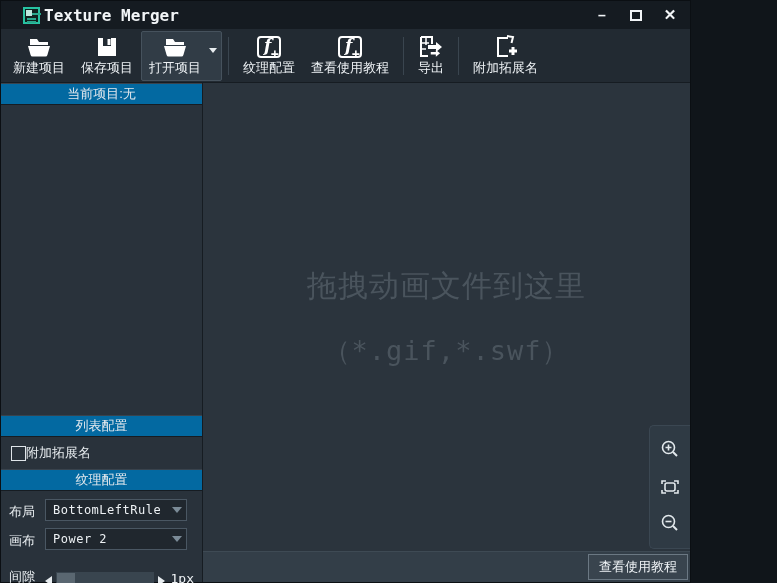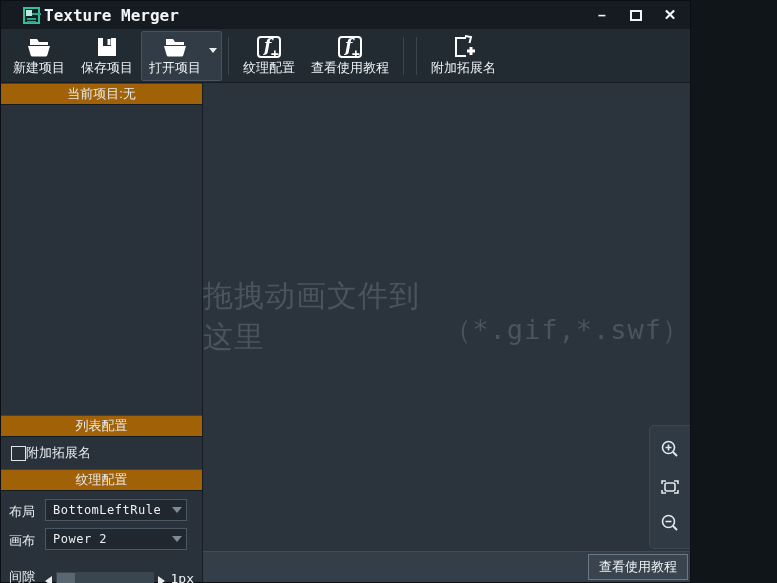--- a/index.html
+++ b/index.html
@@ -44,21 +44,21 @@
   .fx-box .f { position:absolute; left:5px; top:-3px; font-style:italic; font-weight:bold; font-size:17px; }
   .fx-box .p { position:absolute; right:0px; bottom:-4px; font-weight:bold; font-size:14px;
     font-family:"Liberation Sans", sans-serif; background:transparent; line-height:12px; }
 
   
   .content { flex:1; display:flex; min-height:0; }
 
   
   .sidebar { width:202px; background:#29323b; border-right:1px solid #161c22;
     display:flex; flex-direction:column; flex:0 0 auto; }
-  .sec-header { height:22px; flex:0 0 auto; background:#a16207; border-top:1px solid #39434d;
+  .sec-header { height:22px; flex:0 0 auto; background:#0369a1; border-top:1px solid #39434d;
     border-bottom:1px solid #161c22; color:#e4e9ee; font-size:13px; display:flex;
     align-items:center; justify-content:center; }
   .project-list { flex:1; min-height:0; }
   .chk-row { height:32px; flex:0 0 auto; display:flex; align-items:center; gap:0;
     padding:0 10px; color:#e8edf0; font-size:13px; cursor:pointer; }
   .chk-box { width:15px; height:15px; border:1px solid #dfe5ea; background:transparent;
     display:inline-block; flex:0 0 auto; }
   .side-controls { height:91px; flex:0 0 auto; padding:8px 8px 0 8px; }
   .ctl-row { display:flex; align-items:flex-end; margin-bottom:7px; height:22px; }
   .ctl-label { width:36px; color:#e8edf0; font-size:13px; flex:0 0 auto; }
@@ -76,21 +76,21 @@
   .sl-right { border-top:5px solid transparent; border-bottom:5px solid transparent;
     border-left:7px solid #e8edf0; margin-left:4px; }
   .sl-track { width:100px; height:14px; background:#39454f; position:relative; cursor:pointer; }
   .sl-handle { position:absolute; left:1px; top:1px; width:18px; height:12px; background:#5a6771;
     cursor:pointer; }
   .sl-value { color:#eef2f5; font-family:"DejaVu Sans Mono", monospace; font-size:13px;
     margin-left:6px; }
 
   
   .right-col { flex:1; display:flex; flex-direction:column; min-width:0; }
-  .canvas { flex:1; background:#2b343d; position:relative; display:flex; flex-direction:row;
+  .canvas { flex:1; background:#2b343d; position:relative; display:flex; flex-direction:column;
     align-items:center; justify-content:center; }
   .hint1 { color:#4a545d; font-size:30px; letter-spacing:1px; }
   .hint2 { color:#4a545d; font-size:27px; font-family:"DejaVu Sans Mono", monospace;
     margin-top:26px; letter-spacing:1px; }
 
   .zoom-panel { position:absolute; right:0; top:342px; width:41px; height:124px;
     background:#2f3a44; border:1px solid #3b4752; border-right:none;
     border-radius:5px 0 0 5px; display:flex; flex-direction:column; align-items:center;
     justify-content:space-around; padding:6px 0; }
   .zp-btn { width:26px; height:26px; display:flex; align-items:center; justify-content:center;
@@ -174,20 +174,31 @@
         <span class="fx-box">
             <span class="f">f</span>
             <span class="p">+</span>
           </span>
       </span>
       <span>查看使用教程</span>
     </div>
 
     <div class="tb-sep"></div>
 
+    <div class="tb-btn">
+      <span class="ic">
+        <svg width="26" height="24" viewBox="0 0 26 24">
+            <path d="M3 2 h11 v7 M3 2 v19 h7" fill="none" stroke="#fff" stroke-width="2"></path>
+            <path d="M3 8 h8 M3 14 h5 M8 2 v8" stroke="#fff" stroke-width="1.5"></path>
+            <path d="M10 10 h8 v-3 l6 5 -6 5 v-3 h-8 z" fill="#fff"></path>
+            <path d="M12 19 h6 v-2.5 l5 4 -5 4 v-2.5 h-6 z" fill="#fff" transform="scale(0.85) translate(3,1)"></path>
+          </svg>
+      </span>
+      <span>导出</span>
+    </div>
 
     <div class="tb-sep"></div>
 
     <div class="tb-btn">
       <span class="ic">
         <svg width="24" height="24" viewBox="0 0 24 24">
             <path d="M14 3 H4 v18 h10" fill="none" stroke="#fff" stroke-width="2"></path>
             <path d="M13 1 l6 1 -1.5 6" fill="none" stroke="#fff" stroke-width="2"></path>
             <path d="M18 8 v6" stroke="#fff" stroke-width="0"></path>
             <path d="M15 16 h8 M19 12 v8" stroke="#fff" stroke-width="3"></path>

